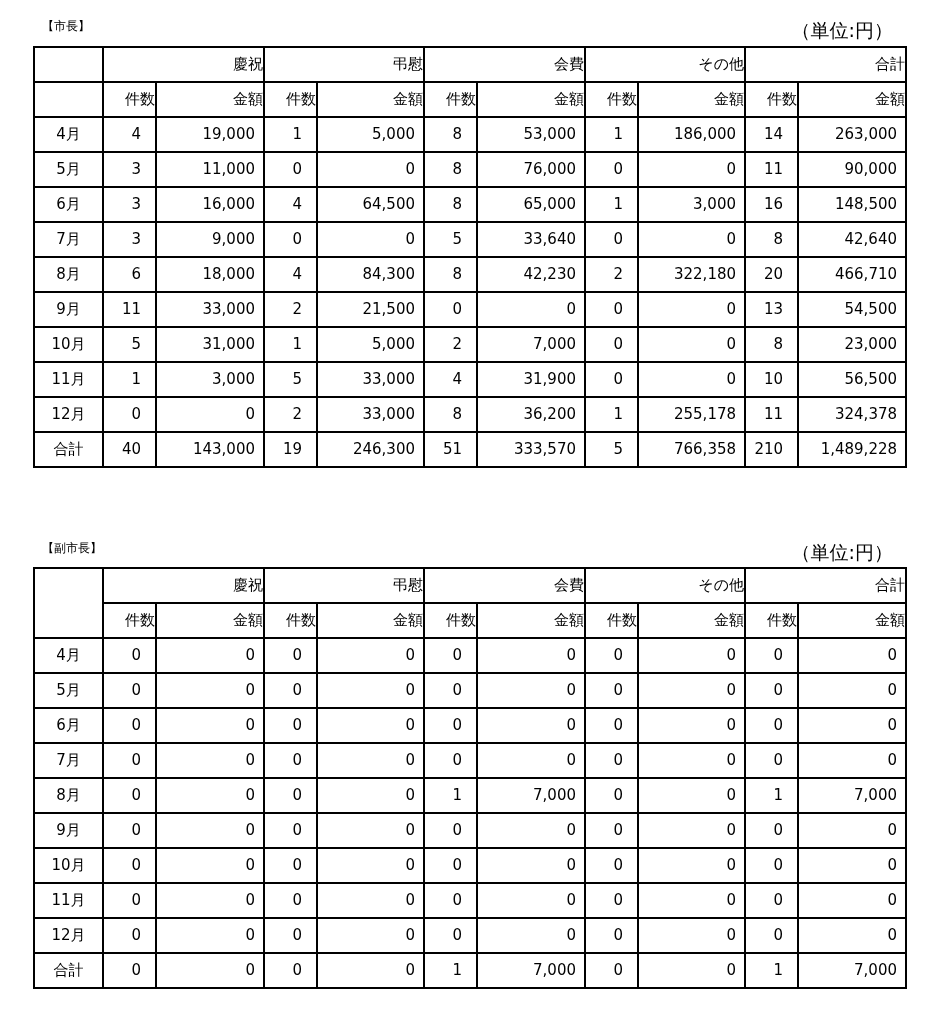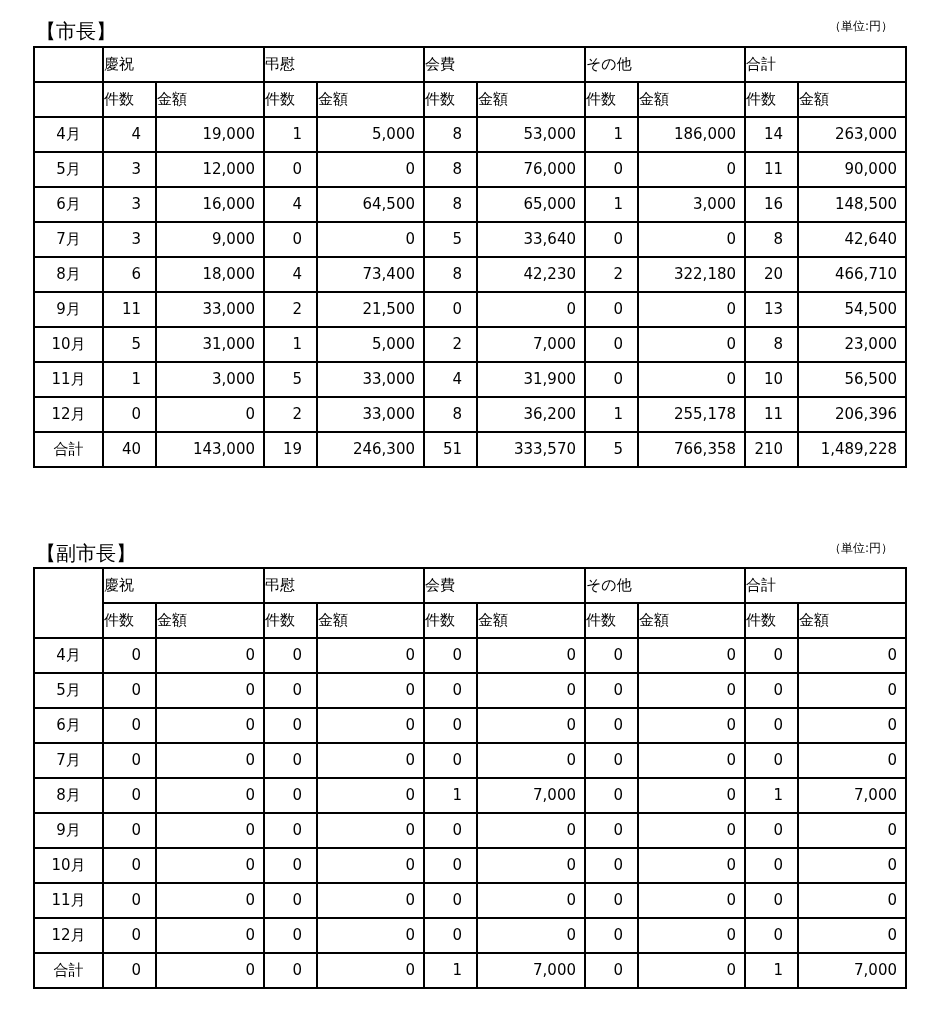--- a/index.html
+++ b/index.html
@@ -1,21 +1,21 @@
 <!DOCTYPE html>
 <html><head>
 <meta charset="utf-8">
 <style>
   html, body { margin:0; padding:0; background:#ffffff; }
   body { width:937px; height:1012px; position:relative; font-family:"DejaVu Sans", "Liberation Sans", sans-serif; color:#000; overflow:hidden; }
-  .section-title { position:absolute; left:36px; font-size:20px; letter-spacing:0px; }
-  .unit-label { position:absolute; right:44px; font-size:12px; }
+  .section-title { position:absolute; left:42px; font-size:12px; letter-spacing:0px; }
+  .unit-label { position:absolute; right:44px; font-size:19px; }
   table.grid { position:absolute; left:33px; border-collapse:collapse; table-layout:fixed; width:872px; }
   table.grid td { border:2px solid #000; padding:0; height:33px; font-size:15px; line-height:33px; white-space:nowrap; overflow:hidden; }
-  table.grid td.c { text-align:left; }
+  table.grid td.c { text-align:right; }
   table.grid td.r { text-align:right; padding-right:8px; }
   table.grid td.cnt { text-align:right; padding-right:14px; }
   table.grid td.mon { text-align:center; }
 </style>
 </head>
 <body>
 
 <div class="section-title" style="top:18px;">【市長】</div>
 <div class="unit-label" style="top:18px;">（単位:円）</div>
 
@@ -66,21 +66,21 @@
         <td class="cnt">8</td>
         <td class="r">53,000</td>
         <td class="cnt">1</td>
         <td class="r">186,000</td>
         <td class="cnt">14</td>
         <td class="r">263,000</td>
       </tr>
       <tr>
         <td class="mon">5月</td>
         <td class="cnt">3</td>
-        <td class="r">12,000</td>
+        <td class="r">11,000</td>
         <td class="cnt">0</td>
         <td class="r">0</td>
         <td class="cnt">8</td>
         <td class="r">76,000</td>
         <td class="cnt">0</td>
         <td class="r">0</td>
         <td class="cnt">11</td>
         <td class="r">90,000</td>
       </tr>
       <tr>
@@ -107,21 +107,21 @@
         <td class="cnt">0</td>
         <td class="r">0</td>
         <td class="cnt">8</td>
         <td class="r">42,640</td>
       </tr>
       <tr>
         <td class="mon">8月</td>
         <td class="cnt">6</td>
         <td class="r">18,000</td>
         <td class="cnt">4</td>
-        <td class="r">73,400</td>
+        <td class="r">84,300</td>
         <td class="cnt">8</td>
         <td class="r">42,230</td>
         <td class="cnt">2</td>
         <td class="r">322,180</td>
         <td class="cnt">20</td>
         <td class="r">466,710</td>
       </tr>
       <tr>
         <td class="mon">9月</td>
         <td class="cnt">11</td>
@@ -165,21 +165,21 @@
         <td class="mon">12月</td>
         <td class="cnt">0</td>
         <td class="r">0</td>
         <td class="cnt">2</td>
         <td class="r">33,000</td>
         <td class="cnt">8</td>
         <td class="r">36,200</td>
         <td class="cnt">1</td>
         <td class="r">255,178</td>
         <td class="cnt">11</td>
-        <td class="r">206,396</td>
+        <td class="r">324,378</td>
       </tr>
       <tr>
         <td class="mon">合計</td>
         <td class="cnt">40</td>
         <td class="r">143,000</td>
         <td class="cnt">19</td>
         <td class="r">246,300</td>
         <td class="cnt">51</td>
         <td class="r">333,570</td>
         <td class="cnt">5</td>

